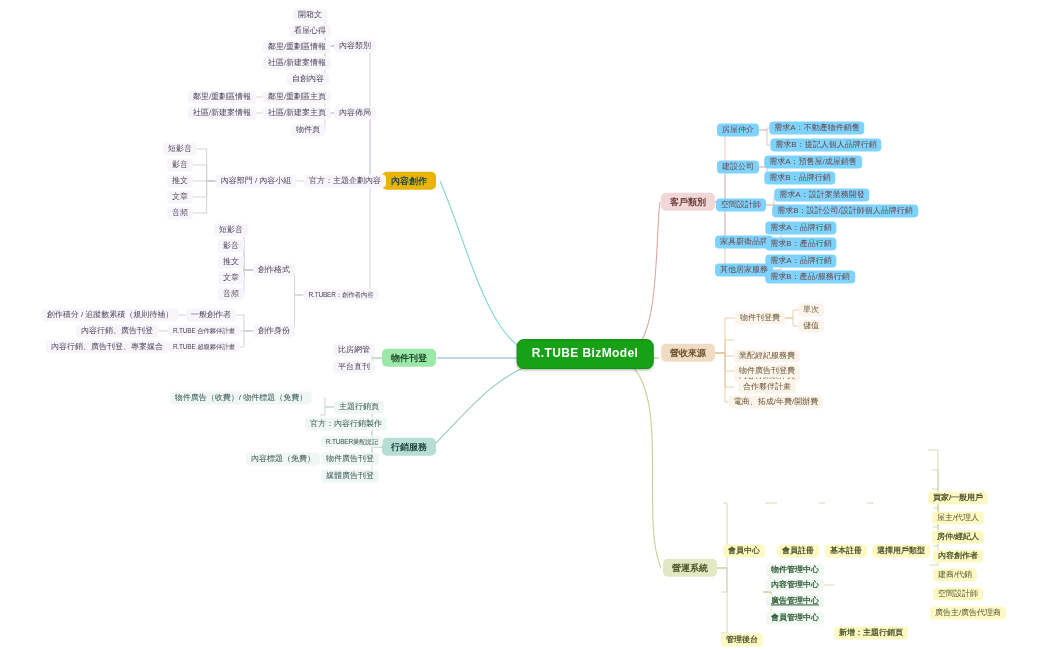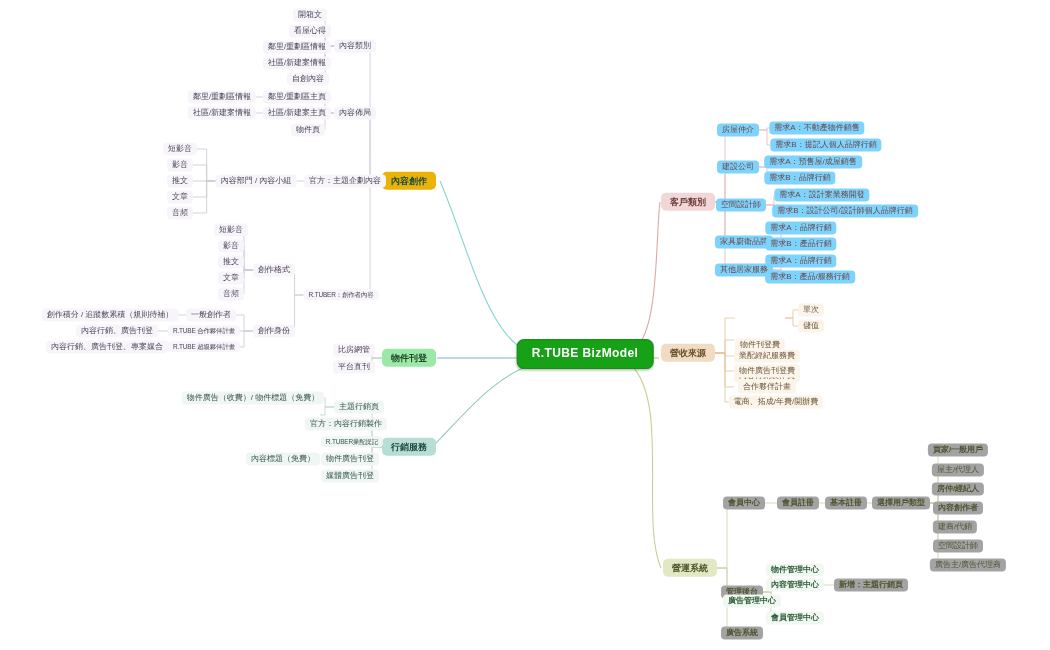--- a/index.html
+++ b/index.html
@@ -33,21 +33,21 @@
   .lvl1{font-size:9px;font-weight:bold;border-radius:5px;padding:4px 9px;}
   .b-content{background:#eab308;color:#1d4a44;}
   .b-listing{background:#9be8a8;color:#1d4a28;}
   .b-marketing{background:#b6ded4;color:#244a44;}
   .b-client{background:#f2d7d7;color:#6b3b3b;}
   .b-revenue{background:#f0dcc2;color:#6b4f2e;}
   .b-ops{background:#e2e7c4;color:#4d5527;}
   .leaf{background:#f7f6fa;}
   .leaf.pk{background:#7dd3fc;color:#6b4646;}
   .leaf.or{background:#fbf4ea;color:#6b5436;}
-  .leaf.ol{background:#a3a3a3;color:#4e5530;}
+  .leaf.ol{background:#fef9c3;color:#4e5530;margin-top:48px;}
   .leaf.gn{background:#f1f8f2;color:#2f5c38;}
   .leaf.tl{background:#f0f6f4;color:#31554e;}
   .leaf.pp{background:#f7f5fa;color:#4a4458;}
   .dim{color:#b9bdb0;}
   .bold{font-weight:bold;}
   .greenbold{color:#2aa03b;font-weight:bold;}
   .sub{font-size:6.5px;letter-spacing:-.2px;}
 </style>
 </head>
 <body>
@@ -202,21 +202,21 @@
 <div class="node leaf pp sub" style="left:204px;top:331px;">R.TUBE 合作夥伴計畫</div>
 <div class="node leaf pp sub" style="left:204px;top:347px;">R.TUBE 超級夥伴計畫</div>
 <div class="node leaf pp" style="left:110px;top:315px;">創作積分 / 追蹤數累積（規則待補）</div>
 <div class="node leaf pp" style="left:117px;top:331px;">內容行銷、廣告刊登</div>
 <div class="node leaf pp" style="left:107px;top:347px;">內容行銷、廣告刊登、專案媒合</div>
 
 <div class="node leaf pp" style="left:354px;top:350px;">比房網管</div>
 <div class="node leaf pp" style="left:354px;top:367px;">平台直刊</div>
 
 <div class="node leaf tl" style="left:359px;top:407px;">主題行銷頁</div>
-<div class="node leaf tl" style="left:253px;top:398px;text-align:center;">物件廣告（收費）/ 物件標題（免費）</div>
+<div class="node leaf tl" style="left:241px;top:398px;text-align:center;">物件廣告（收費）/ 物件標題（免費）</div>
 <div class="node leaf tl" style="left:283px;top:415px;margin-top:44px;">內容標題（免費）</div>
 <div class="node leaf tl" style="left:346px;top:424px;">官方：內容行銷製作</div>
 <div class="node leaf tl sub" style="left:352px;top:442px;">R.TUBER業配提記</div>
 <div class="node leaf tl" style="left:350px;top:459px;">物件廣告刊登</div>
 <div class="node leaf tl" style="left:350px;top:476px;">媒體廣告刊登</div>
 
 <div class="node leaf pk" style="left:738px;top:130px;">房屋仲介</div>
 <div class="node leaf pk" style="left:817px;top:128px;">需求A：不動產物件銷售</div>
 <div class="node leaf pk" style="left:826px;top:145px;">需求B：提記人個人品牌行銷</div>
 
@@ -229,21 +229,21 @@
 <div class="node leaf pk" style="left:845px;top:211px;">需求B：設計公司/設計師個人品牌行銷</div>
 
 <div class="node leaf pk" style="left:744px;top:242px;">家具廚衛品牌</div>
 <div class="node leaf pk" style="left:801px;top:228px;">需求A：品牌行銷</div>
 <div class="node leaf pk" style="left:801px;top:244px;">需求B：產品行銷</div>
 
 <div class="node leaf pk" style="left:744px;top:270px;">其他居家服務</div>
 <div class="node leaf pk" style="left:801px;top:261px;">需求A：品牌行銷</div>
 <div class="node leaf pk" style="left:810px;top:277px;">需求B：產品/服務行銷</div>
 
-<div class="node leaf or" style="left:760px;top:318px;margin-top:27px;">物件刊登費</div>
+<div class="node leaf or" style="left:760px;top:318px;">物件刊登費</div>
 <div class="node leaf or" style="left:811px;top:310px;">單次</div>
 <div class="node leaf or" style="left:811px;top:326px;">儲值</div>
 <div class="node leaf or" style="left:767px;top:340px;margin-top:36px;">內容行銷製作費</div>
 <div class="node leaf or" style="left:767px;top:356px;text-align:right;">業配經紀服務費</div>
 <div class="node leaf or" style="left:767px;top:371px;">物件廣告刊登費</div>
 <div class="node leaf or" style="left:767px;top:387px;">合作夥伴計畫</div>
 <div class="node leaf or" style="left:776px;top:402px;">電商、拓成/年費/開辦費</div>
 
 <div class="node leaf ol bold" style="left:744px;top:503px;">會員中心</div>
 <div class="node leaf ol bold" style="left:798px;top:503px;">會員註冊</div>
@@ -254,19 +254,19 @@
 <div class="node leaf ol dim" style="left:958px;top:470px;">屋主/代理人</div>
 <div class="node leaf ol bold" style="left:958px;top:489px;">房仲/經紀人</div>
 <div class="node leaf ol bold" style="left:958px;top:508px;">內容創作者</div>
 <div class="node leaf ol dim" style="left:955px;top:527px;">建商/代銷</div>
 <div class="node leaf ol dim" style="left:958px;top:546px;">空間設計師</div>
 <div class="node leaf ol dim" style="left:968px;top:565px;">廣告主/廣告代理商</div>
 
 <div class="node leaf ol bold" style="left:742px;top:592px;">管理後台</div>
 <div class="node leaf gn greenbold" style="left:795px;top:570px;">物件管理中心</div>
 <div class="node leaf gn greenbold" style="left:795px;top:585px;">內容管理中心</div>
-<div class="node leaf gn greenbold" style="left:752px;top:601px;">廣告管理中心</div>
+<div class="node leaf gn greenbold" style="left:795px;top:601px;text-decoration:underline;">廣告管理中心</div>
 <div class="node leaf gn greenbold" style="left:795px;top:618px;">會員管理中心</div>
 <div class="node leaf ol bold" style="left:871px;top:585px;">新增：主題行銷頁</div>
 
 <div class="node leaf ol bold" style="left:742px;top:633px;">廣告系統</div>
 
 </div>
 
 </body></html>

